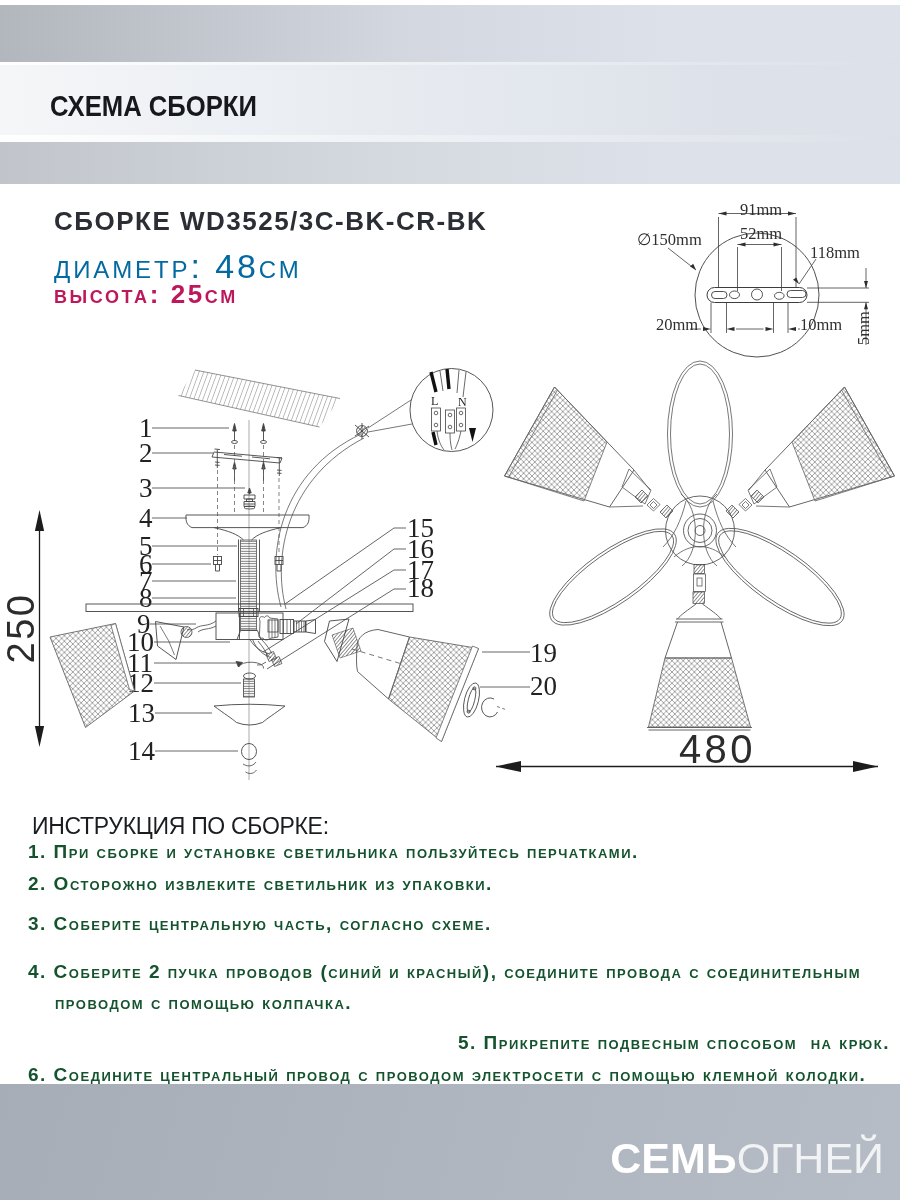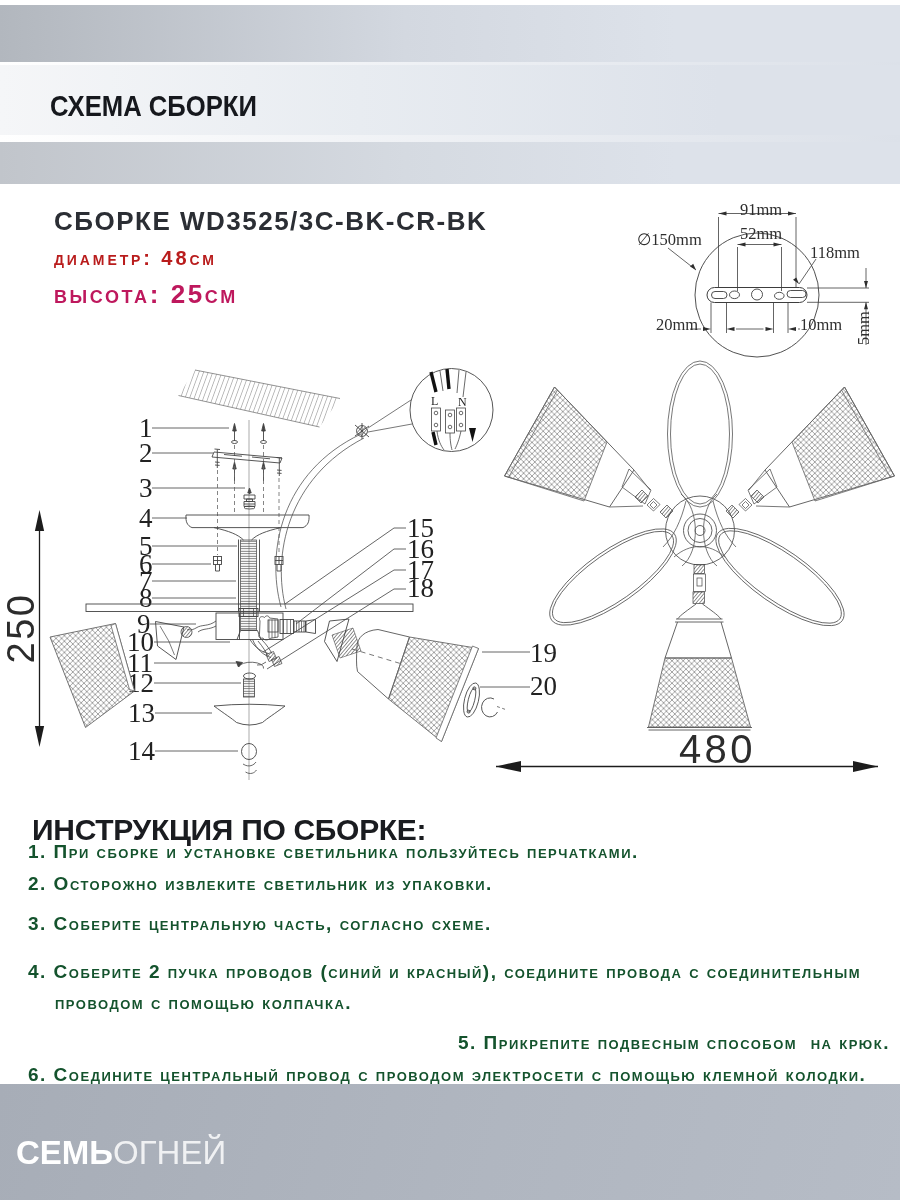--- a/index.html
+++ b/index.html
@@ -15,21 +15,21 @@
 
 <div class="abs" style="left:0;top:142px;width:900px;height:42px;background:linear-gradient(to right,#c1c5cb,#d5dae1 45%,#dde2ea 75%,#dde2ea);"></div>
 
 <div class="abs" style="left:0;top:62px;width:900px;height:3px;background:linear-gradient(to right,#ffffff,#dce1e9);"></div>
 <div class="abs" style="left:0;top:135px;width:900px;height:7px;background:linear-gradient(to right,#ffffff,#dce1e9);"></div>
 
 <div class="abs" style="left:50px;top:89px;font-size:30px;font-weight:700;color:#16181d;transform:scaleX(0.855) translateZ(0);transform-origin:0 0;">СХЕМА СБОРКИ</div>
 
 <div class="abs" style="transform:translateZ(0);left:54px;top:206px;font-size:26px;font-weight:700;color:#2b2e34;letter-spacing:1.5px;">СБОРКЕ WD3525/3C-BK-CR-BK</div>
 
-<div class="abs" style="left:54px;top:247px;font-size:20px;font-weight:700;color:#b91c1c;font-variant:small-caps;letter-spacing:2.9px;">диаметр: 48см</div>
+<div class="abs" style="left:54px;top:247px;font-size:34px;font-weight:400;color:#0369a1;font-variant:small-caps;letter-spacing:2.9px;">диаметр: 48см</div>
 
 <div class="abs" style="left:54px;top:279px;font-size:26px;font-weight:700;color:#be185d;font-variant:small-caps;letter-spacing:2.6px;">высота: 25см</div>
 
 <svg class="abs" style="left:0;top:0;" width="900" height="810" viewBox="0 0 900 810" fill="none" stroke="none">
 <defs>
 <pattern id="mesh" width="5.6" height="5.6" patternUnits="userSpaceOnUse">
 <path d="M0,5.6 L5.6,0 M0,0 L5.6,5.6" stroke="#858585" stroke-width="0.75"></path>
 </pattern>
 <pattern id="hatchD" width="2.6" height="2.6" patternUnits="userSpaceOnUse" patternTransform="rotate(40)">
 <line x1="0" y1="0" x2="0" y2="2.6" stroke="#3c3c3c" stroke-width="1.1"></line>
@@ -416,32 +416,32 @@
 <path d="M677.5,622 L665,658 M721,622 L731.5,658"></path>
 <path d="M665,658 L731.5,658"></path>
 </g>
 
 <polygon points="665,658 731.5,658 750.5,727 648.5,727" fill="url(#mesh)" stroke="#666" stroke-width="0.9"></polygon>
 
 <path d="M647,727.5 L752,727.5 M648.5,730 L750.5,730" stroke="#555" stroke-width="0.9" fill="none"></path>
 
 </svg>
 
-<div class="abs" style="left:32px;top:813px;font-size:30px;font-weight:700;color:#1a1c20;letter-spacing:-0.3px;">ИНСТРУКЦИЯ ПО СБОРКЕ:</div>
+<div class="abs" style="left:32px;top:813px;font-size:23px;font-weight:400;color:#1a1c20;letter-spacing:-0.3px;">ИНСТРУКЦИЯ ПО СБОРКЕ:</div>
 
 <div class="abs" style="left:28px;top:836px;width:862px;font-size:19px;font-weight:700;color:#14532d;font-variant:small-caps;letter-spacing:1.5px;line-height:31.6px;">
 
 <div style="margin-bottom:0;">1.&nbsp;При сборке и установке светильника пользуйтесь перчатками.</div>
 
 <div style="margin-bottom:9px;">2.&nbsp;Осторожно извлеките светильник из упаковки.</div>
 
 <div style="margin-bottom:16px;">3.&nbsp;Соберите центральную часть, согласно схеме.</div>
 
 <div style="margin-bottom:8px;padding-left:27px;text-indent:-27px;">4.&nbsp;Соберите 2 пучка проводов (синий и красный), соедините провода с соединительным проводом с помощью колпачка.</div>
 
 <div style="margin-bottom:0;text-align:right;">5.&nbsp;Прикрепите подвесным способом&nbsp; на крюк.</div>
 
 <div>6.&nbsp;Соедините центральный провод с проводом электросети с помощью клемной колодки.</div>
 </div>
 
 <div class="abs" style="left:0;top:1084px;width:900px;height:116px;background:linear-gradient(105deg,#a7adb7,#b0b6c0 55%,#b6bcc6);"></div>
 
-<div class="abs" style="left:16px;top:1134px;width:877px;font-size:33px;font-weight:700;color:#ffffff;letter-spacing:0px;transform:translateZ(0);"><span>СЕМЬ</span><span style="font-weight:400;color:rgba(255,255,255,0.82);">ОГНЕЙ</span></div>
+<div class="abs" style="left:7px;top:1134px;width:877px;text-align:right;font-size:43px;font-weight:700;color:#ffffff;letter-spacing:0px;transform:translateZ(0);"><span>СЕМЬ</span><span style="font-weight:400;color:rgba(255,255,255,0.82);">ОГНЕЙ</span></div>
 
 </body></html>

